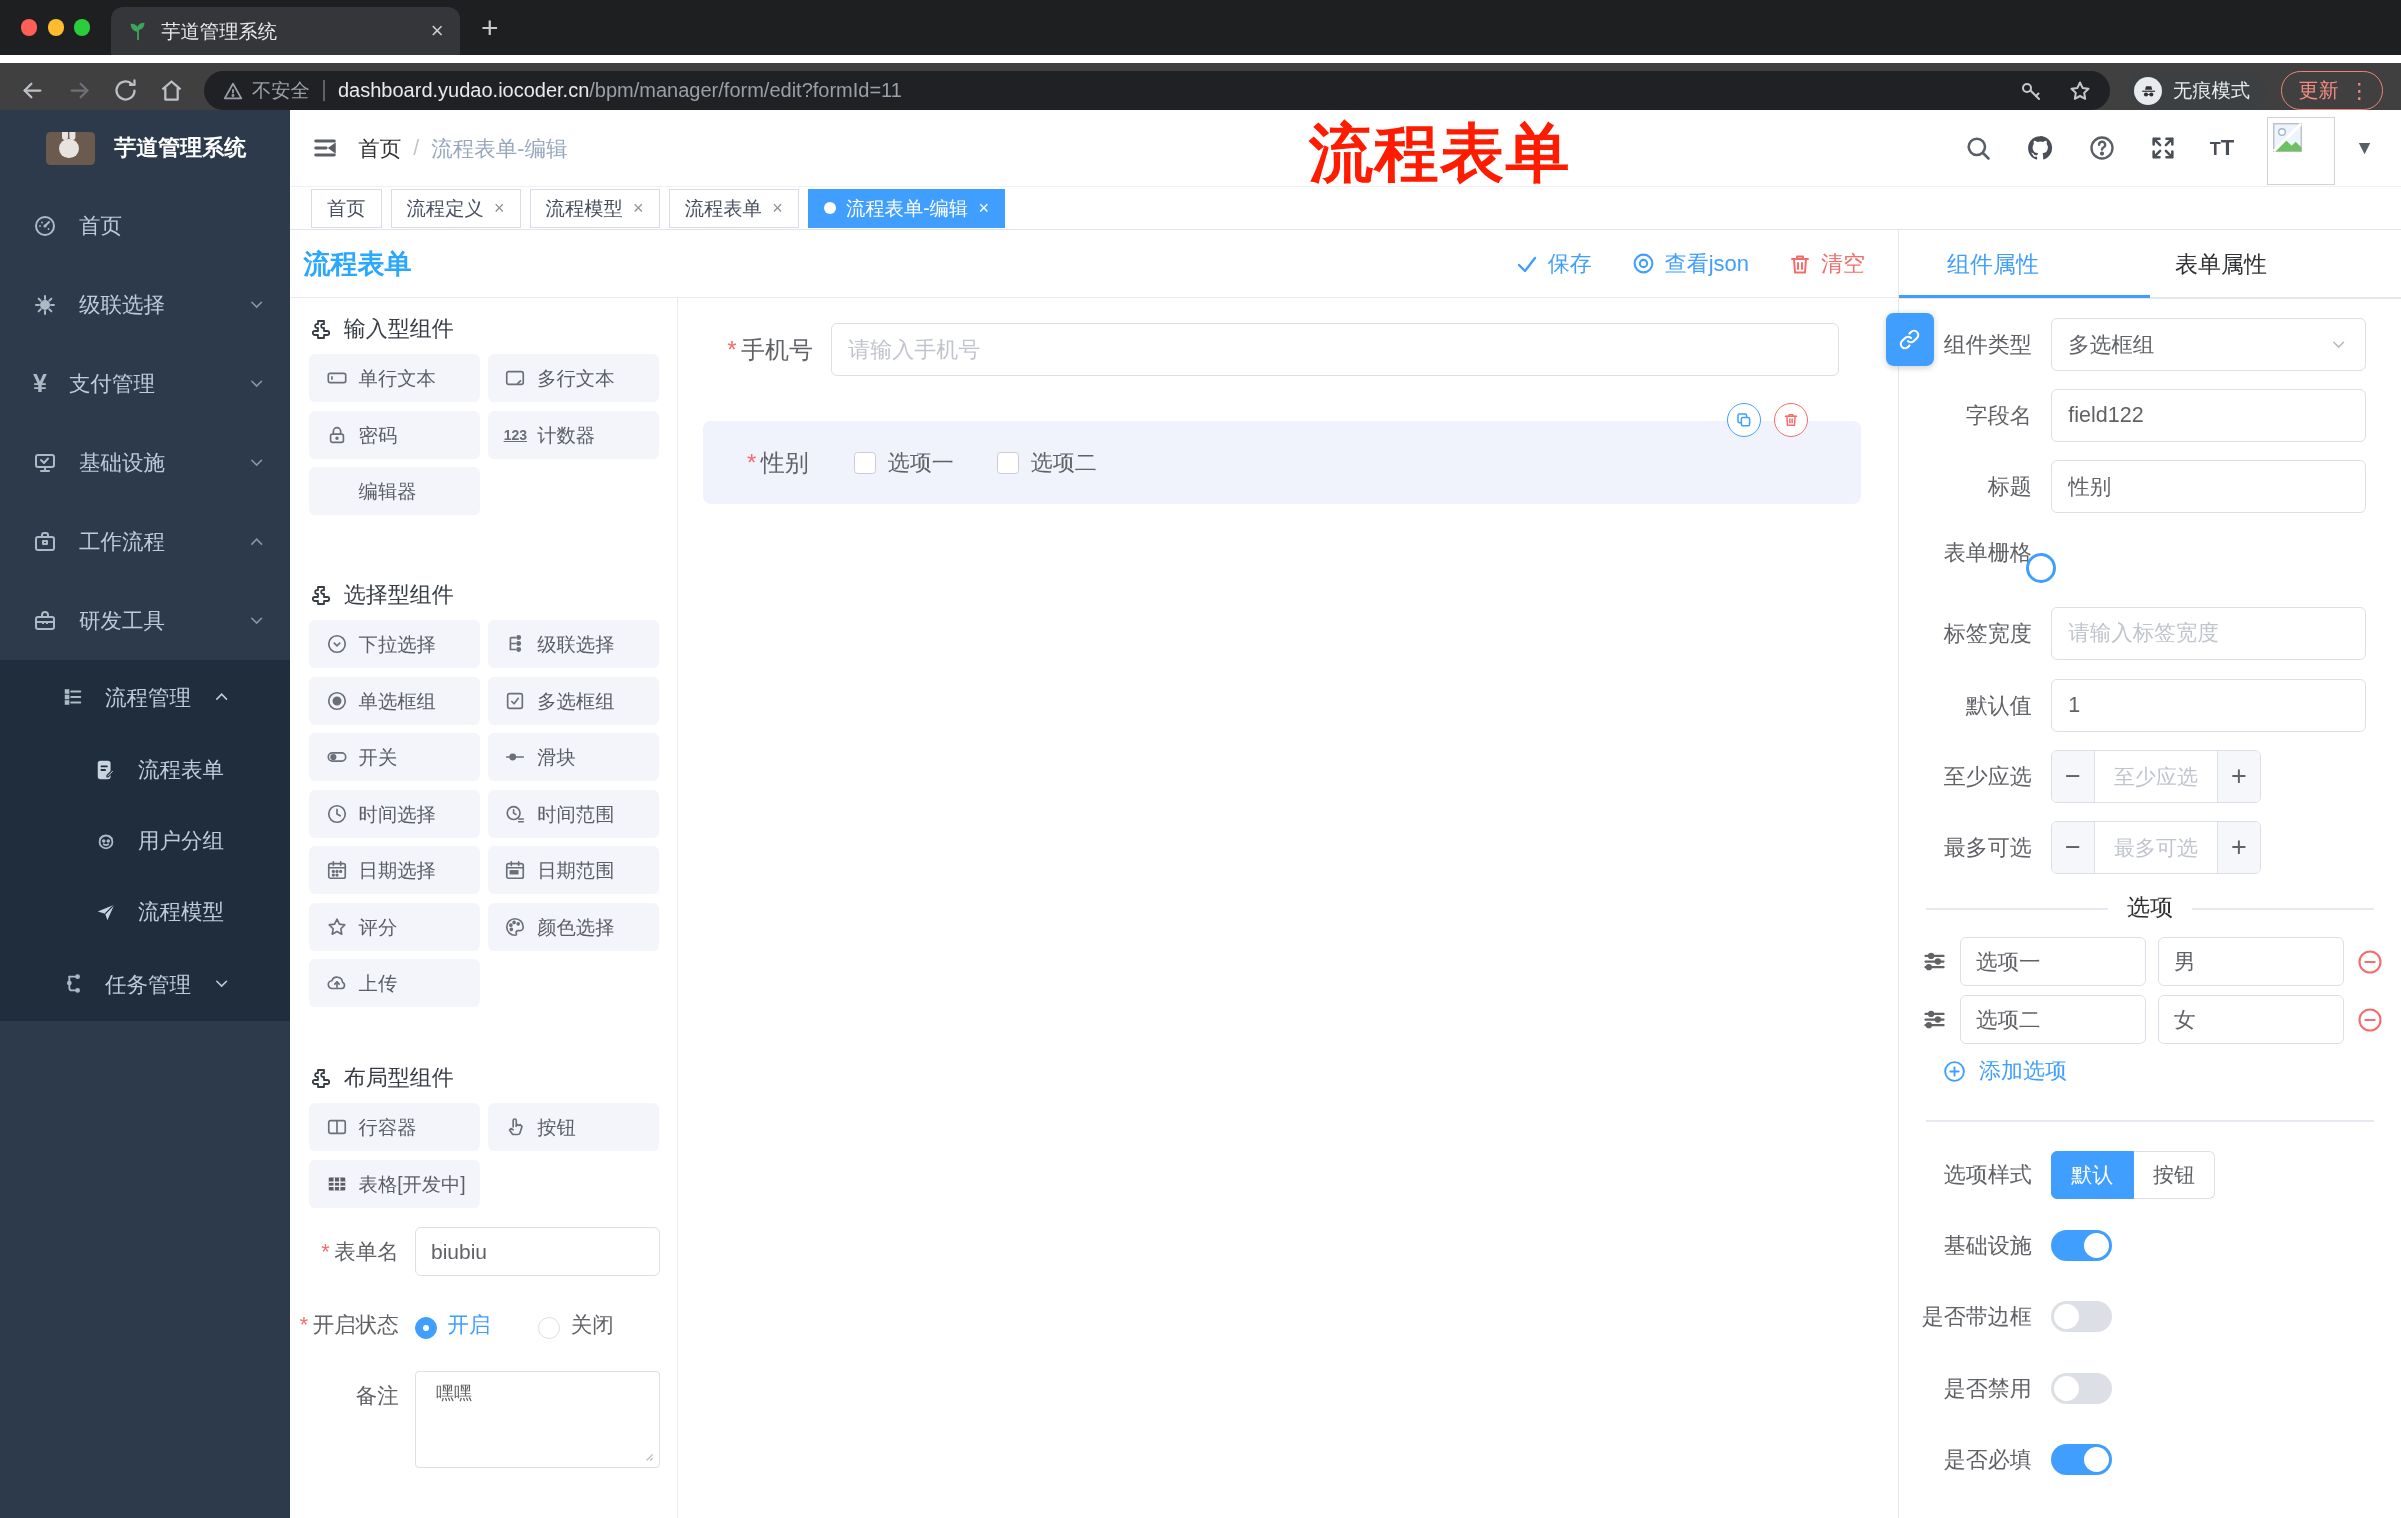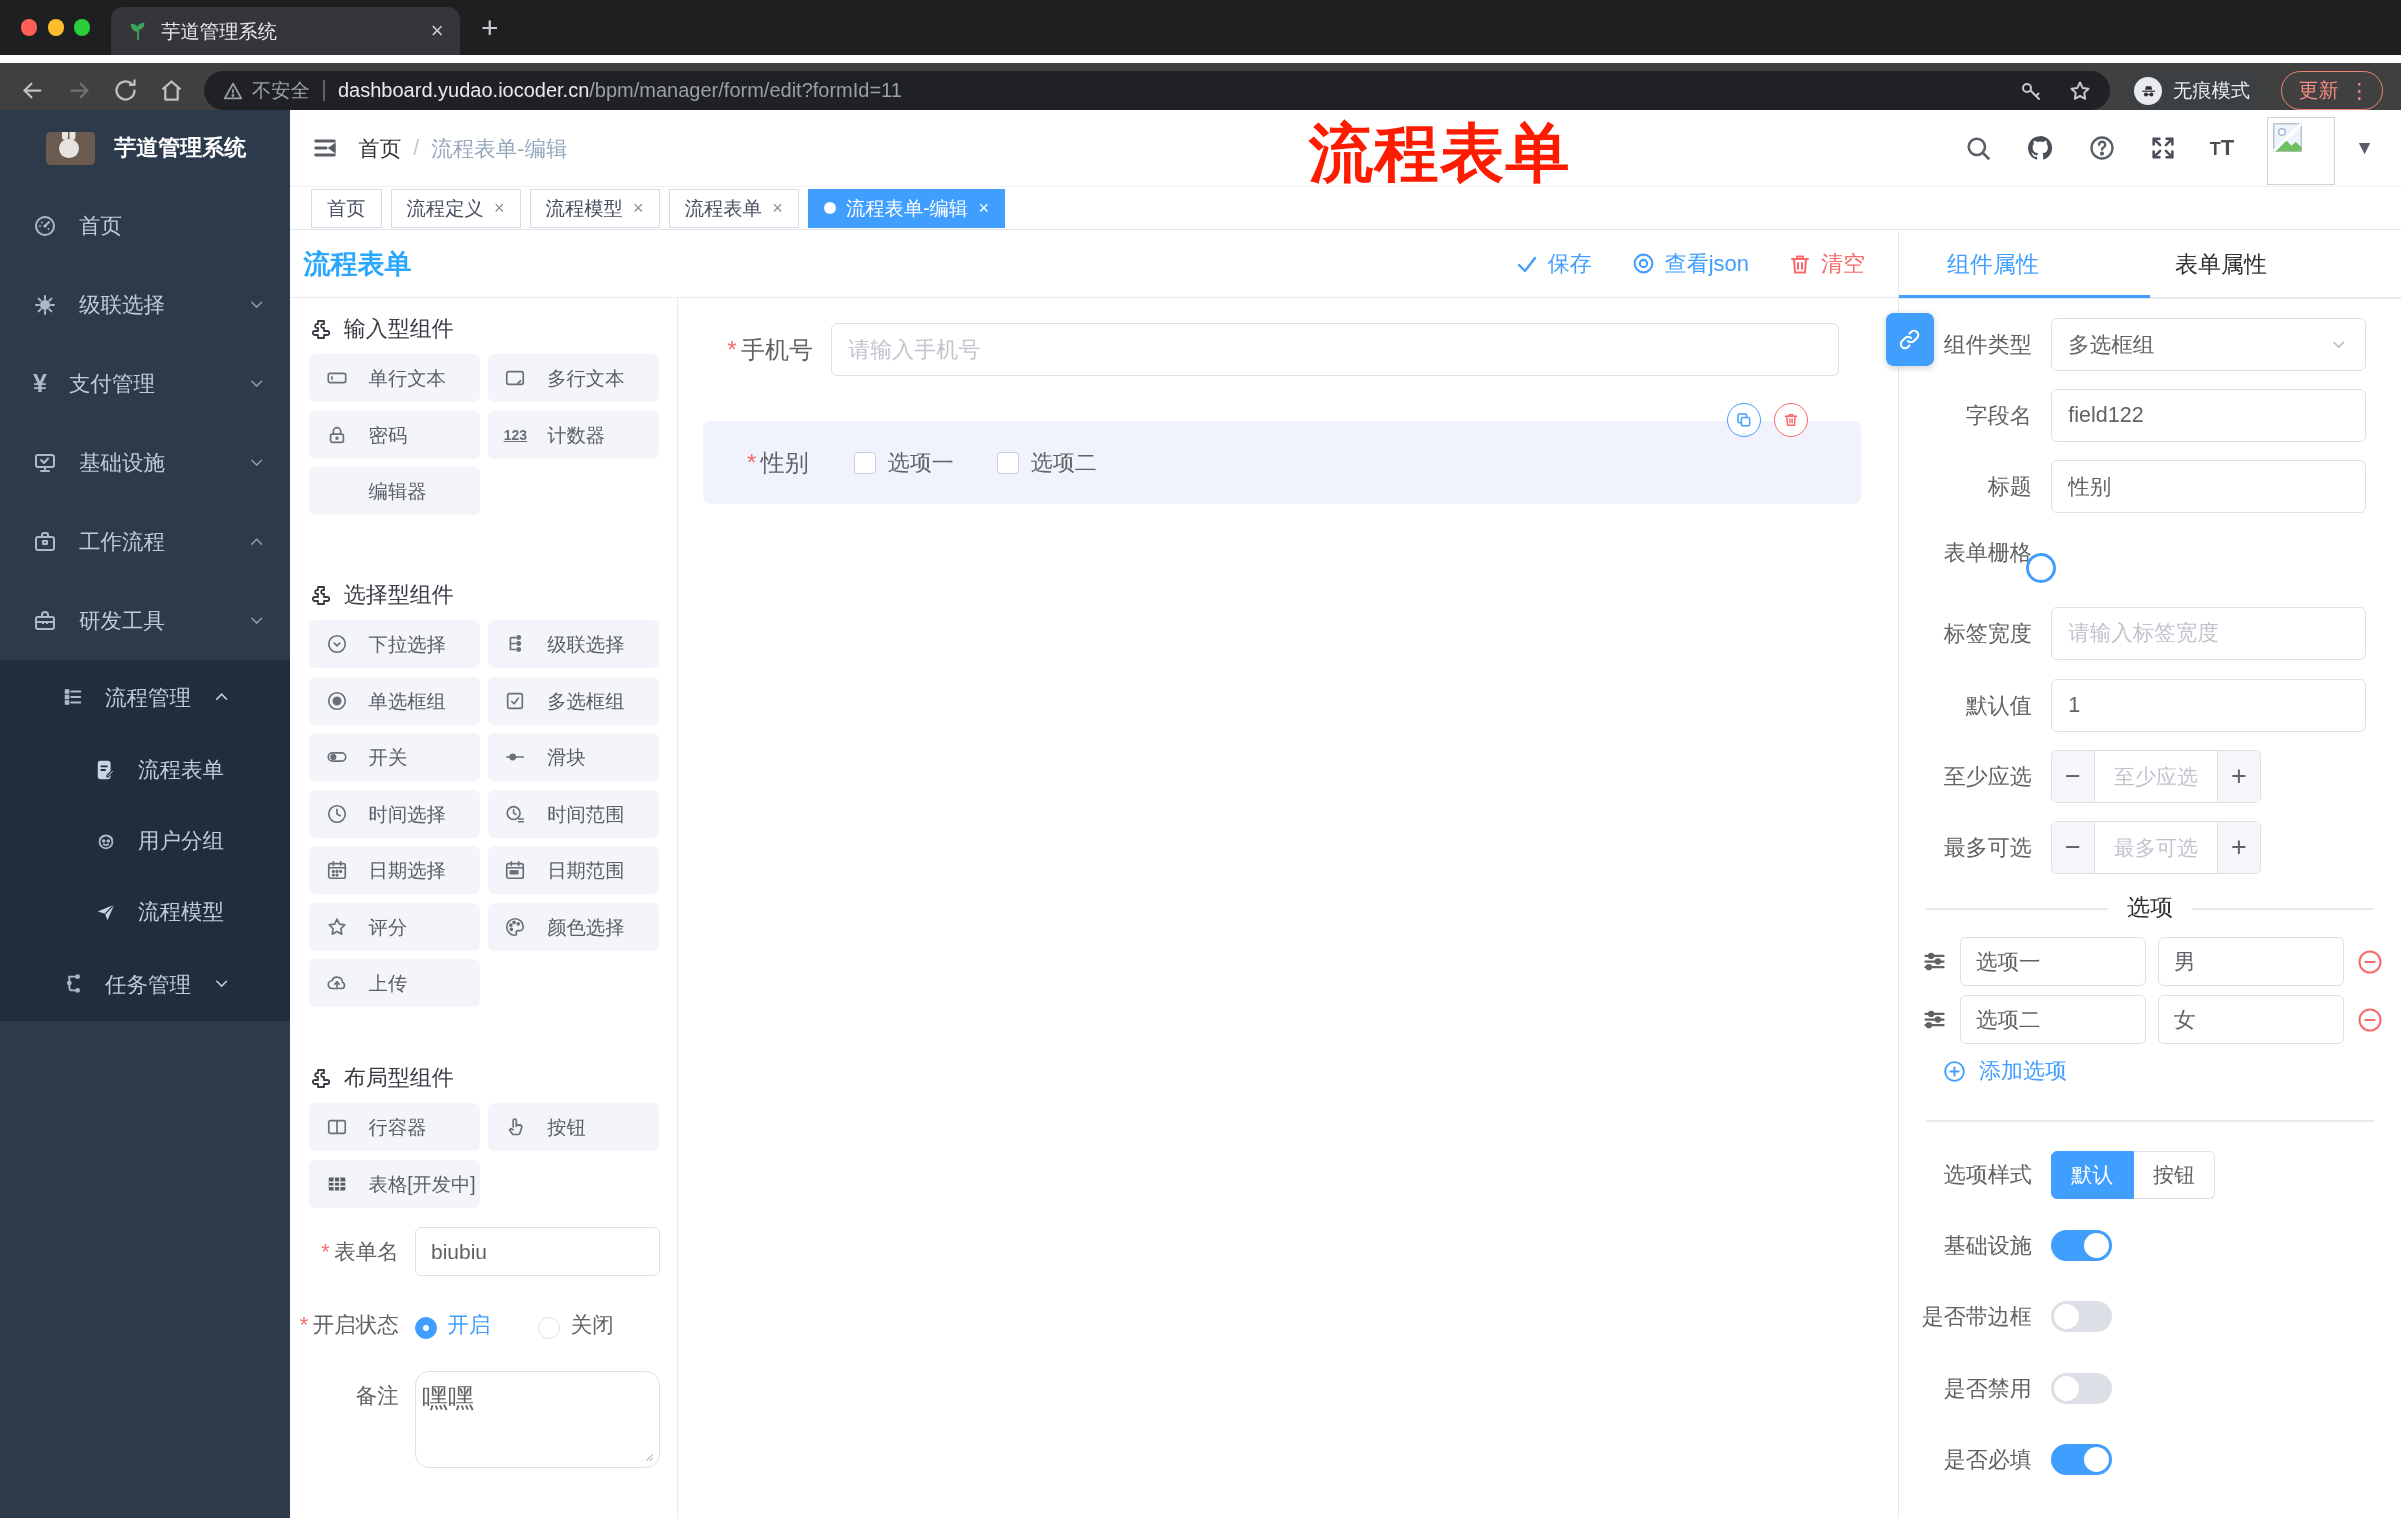--- a/index.html
+++ b/index.html
@@ -83,37 +83,37 @@
   .designer-title { color:#2aa7ff; font-size:27px; font-weight:bold; }
   .topbar-actions { margin-left:auto; display:flex; align-items:center; gap:39px; font-size:22px; }
   .act { display:flex; align-items:center; gap:9px; }
   .act-blue { color:#409eff; } .act-red { color:#f56c6c; }
   .design-body { flex:1; display:flex; min-height:0; }
 
   
   .comp-panel { width:388px; border-right:0.7px solid #e8eaec; position:relative; background:#fff; }
   .sec-head { position:absolute; left:19.3px; display:flex; align-items:center; gap:10.4px; font-size:22px; color:#383c44; }
   .comp-item { position:absolute; width:171px; height:48px; background:#f4f5fa; border-radius:6px;
-    display:flex; align-items:center; padding-left:16.3px; gap:21px; font-size:19.3px; color:#5a5e66; }
+    display:flex; align-items:center; padding-left:16.3px; gap:11px; font-size:19.3px; color:#5a5e66; }
   .comp-item .ci { color:#6a6f78; width:22px; display:flex; justify-content:center; }
   .colA { left:19.3px; } .colB { left:198px; }
 
   .lp-row { position:absolute; left:0; width:388px; display:flex; align-items:center; }
   .lp-label { width:125px; text-align:right; font-size:21.5px; color:#606266; padding-right:16.3px; white-space:nowrap; }
   .req { color:#f56c6c; margin-right:4.5px; }
   .el-input { height:49px; border:1.5px solid #dcdfe6; border-radius:6px; background:#fff; font-size:21px; color:#606266;
     padding:0 15px; width:245px; outline:none; font-family:inherit; }
   .el-input::placeholder { color:#c0c4cc; }
   .radio { display:flex; align-items:flex-end; gap:10.4px; font-size:21.5px; color:#606266; }
   .radio-dot { width:22px; height:22px; border-radius:50%; border:1.5px solid #dcdfe6; background:#fff; position:relative; }
   .radio.on { color:#409eff; }
   .radio.on .radio-dot { background:#409eff; border-color:#409eff; }
   .radio.on .radio-dot:after { content:""; position:absolute; left:6.7px; top:6.7px; width:6px; height:6px; border-radius:50%; background:#fff; }
-  .el-textarea { width:245px; height:97px; border:1.5px solid #dcdfe6; border-radius:14px; font-size:26px; color:#606266;
-    padding:9px 6px; resize:none; outline:none; font-family:inherit; position:relative; }
+  .el-textarea { width:245px; height:97px; border:1.5px solid #dcdfe6; border-radius:4px; font-size:18px; color:#606266;
+    padding:9px 20px; resize:none; outline:none; font-family:inherit; position:relative; }
   .resize-grip { position:absolute; }
 
   
   .canvas { flex:1; position:relative; background:#fff; }
   .cv-row { position:absolute; left:25px; right:59px; display:flex; align-items:center; }
   .cv-label { width:128px; text-align:right; font-size:24px; color:#606266; padding-right:18px; white-space:nowrap; }
   .cv-input { flex:1; height:53px; border:1.5px solid #dcdfe6; border-radius:6px; font-size:22px; color:#606266; padding:0 16.3px; outline:none; font-family:inherit; background:#fff; }
   .cv-input::placeholder { color:#c0c4cc; }
   .sel-block { position:absolute; left:25px; right:37px; top:123px; height:83px; background:#f1f3fc; border-radius:7.4px;
     display:flex; align-items:center; padding-left:44px; }

